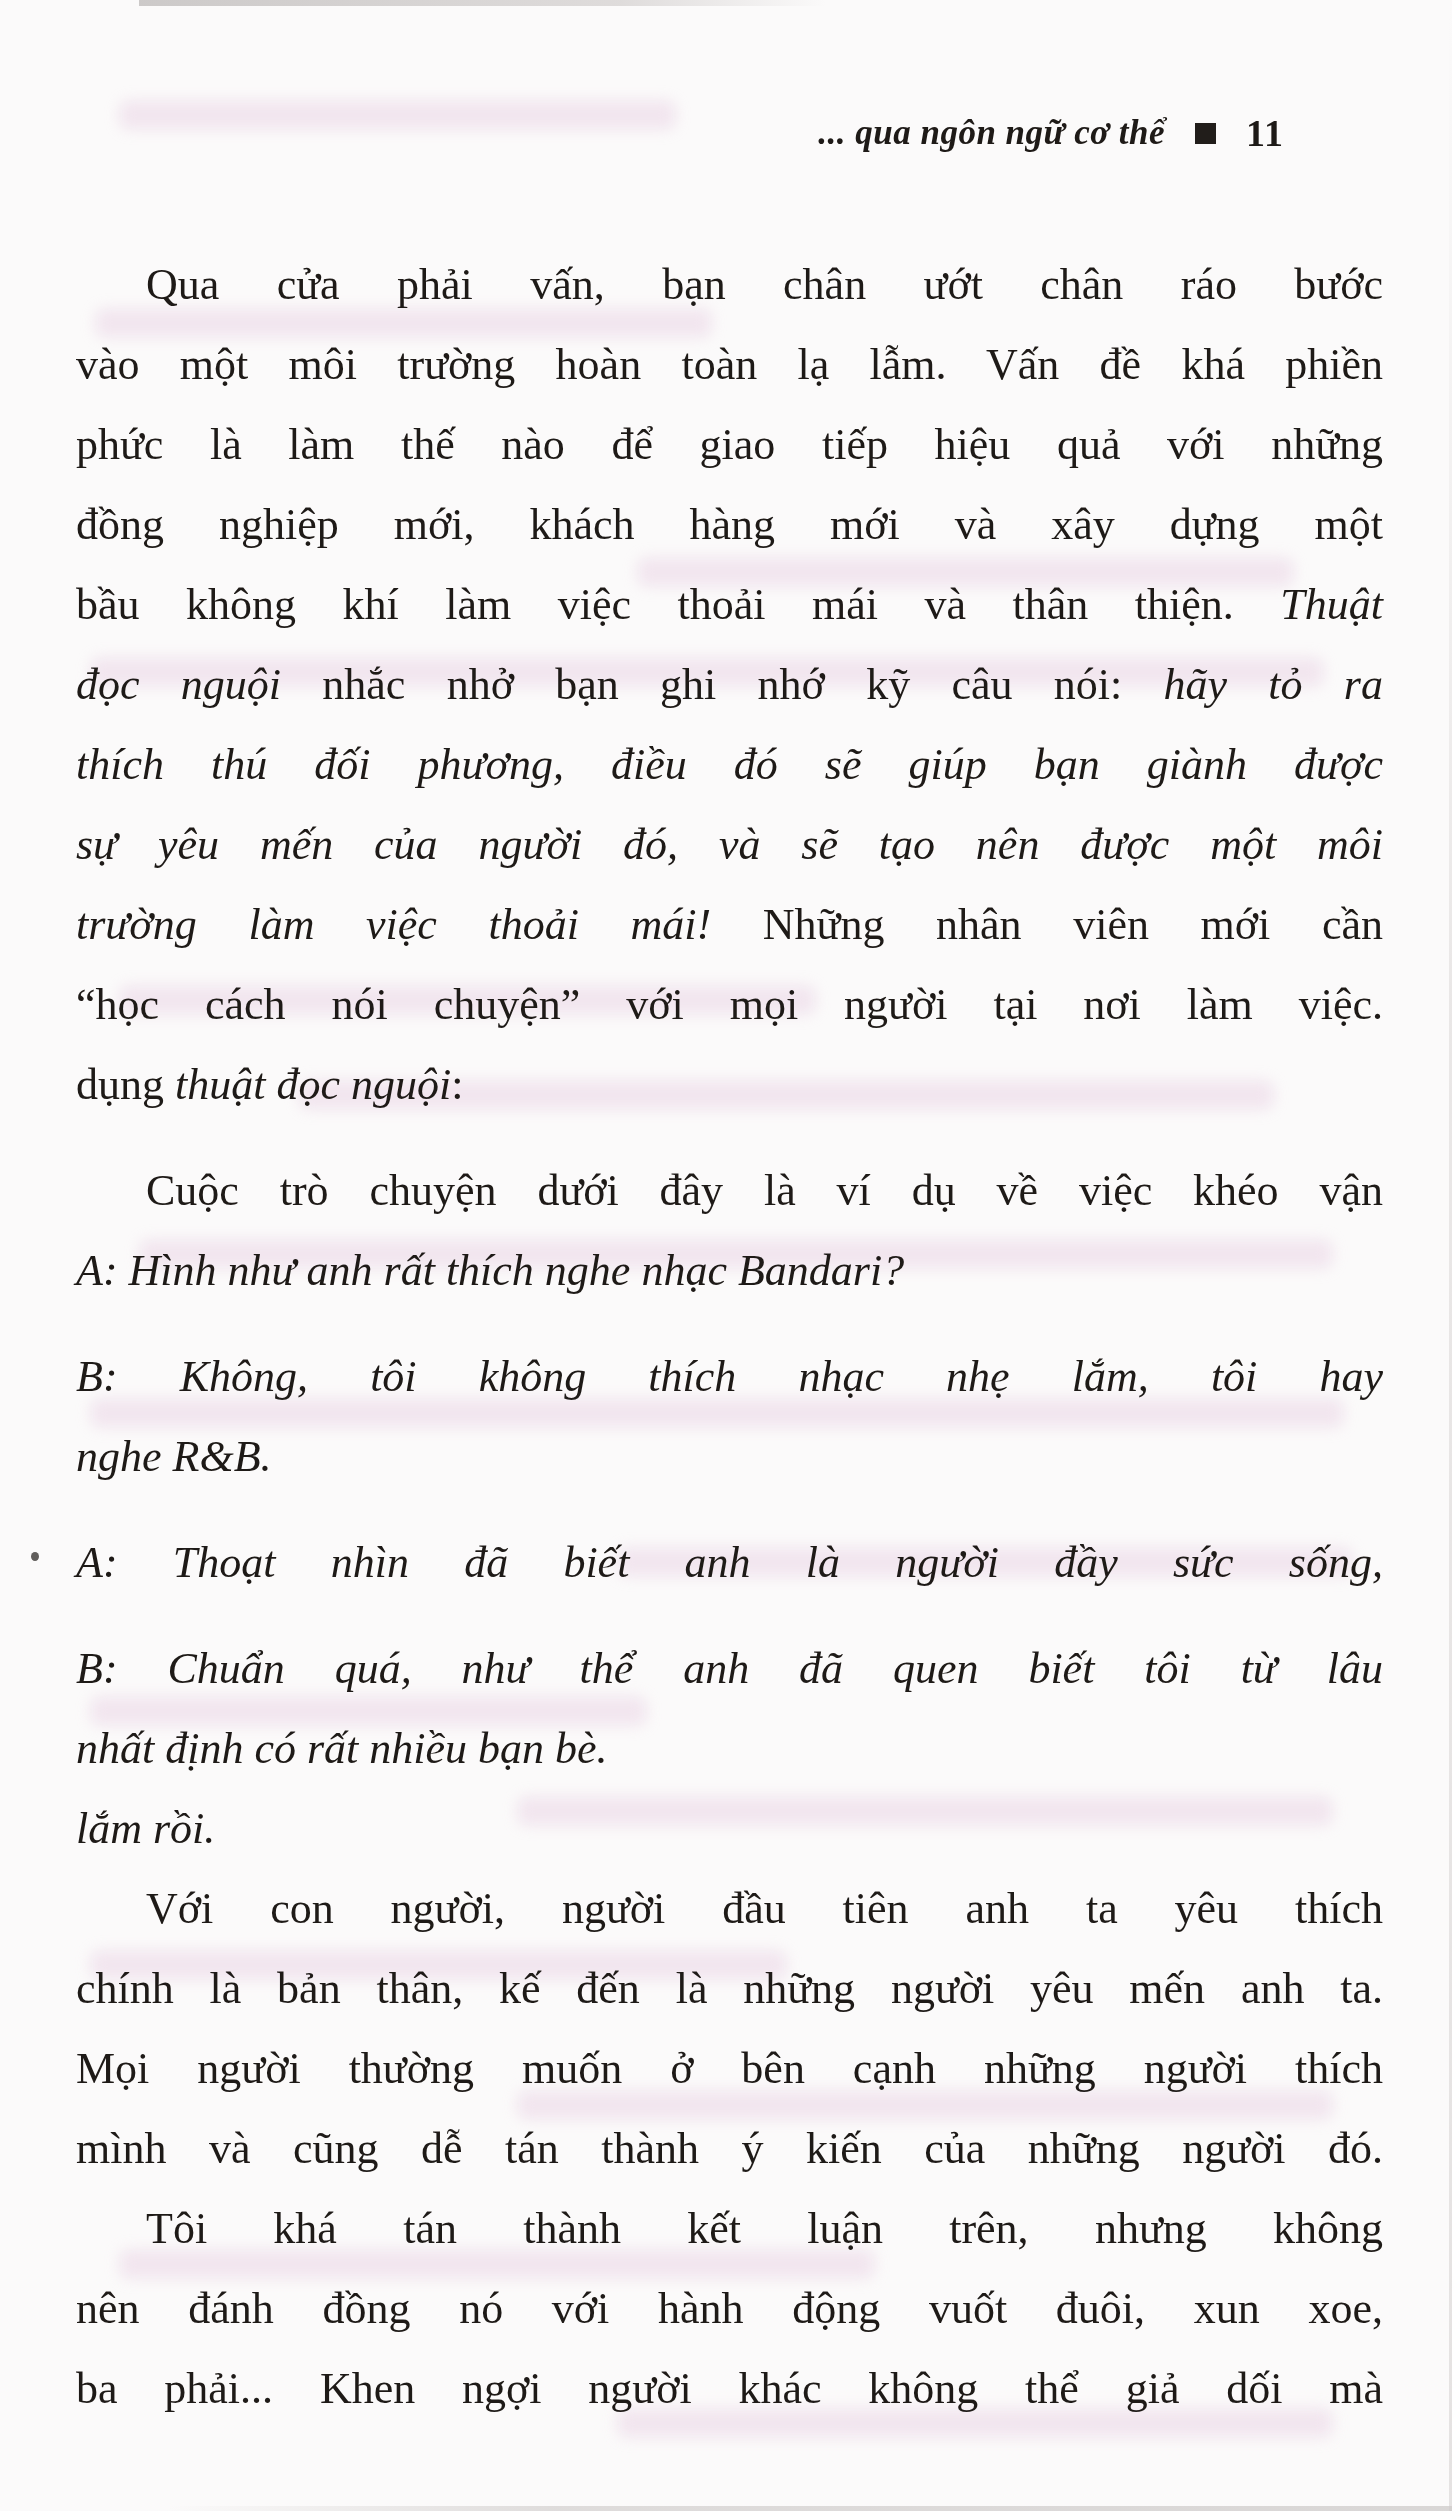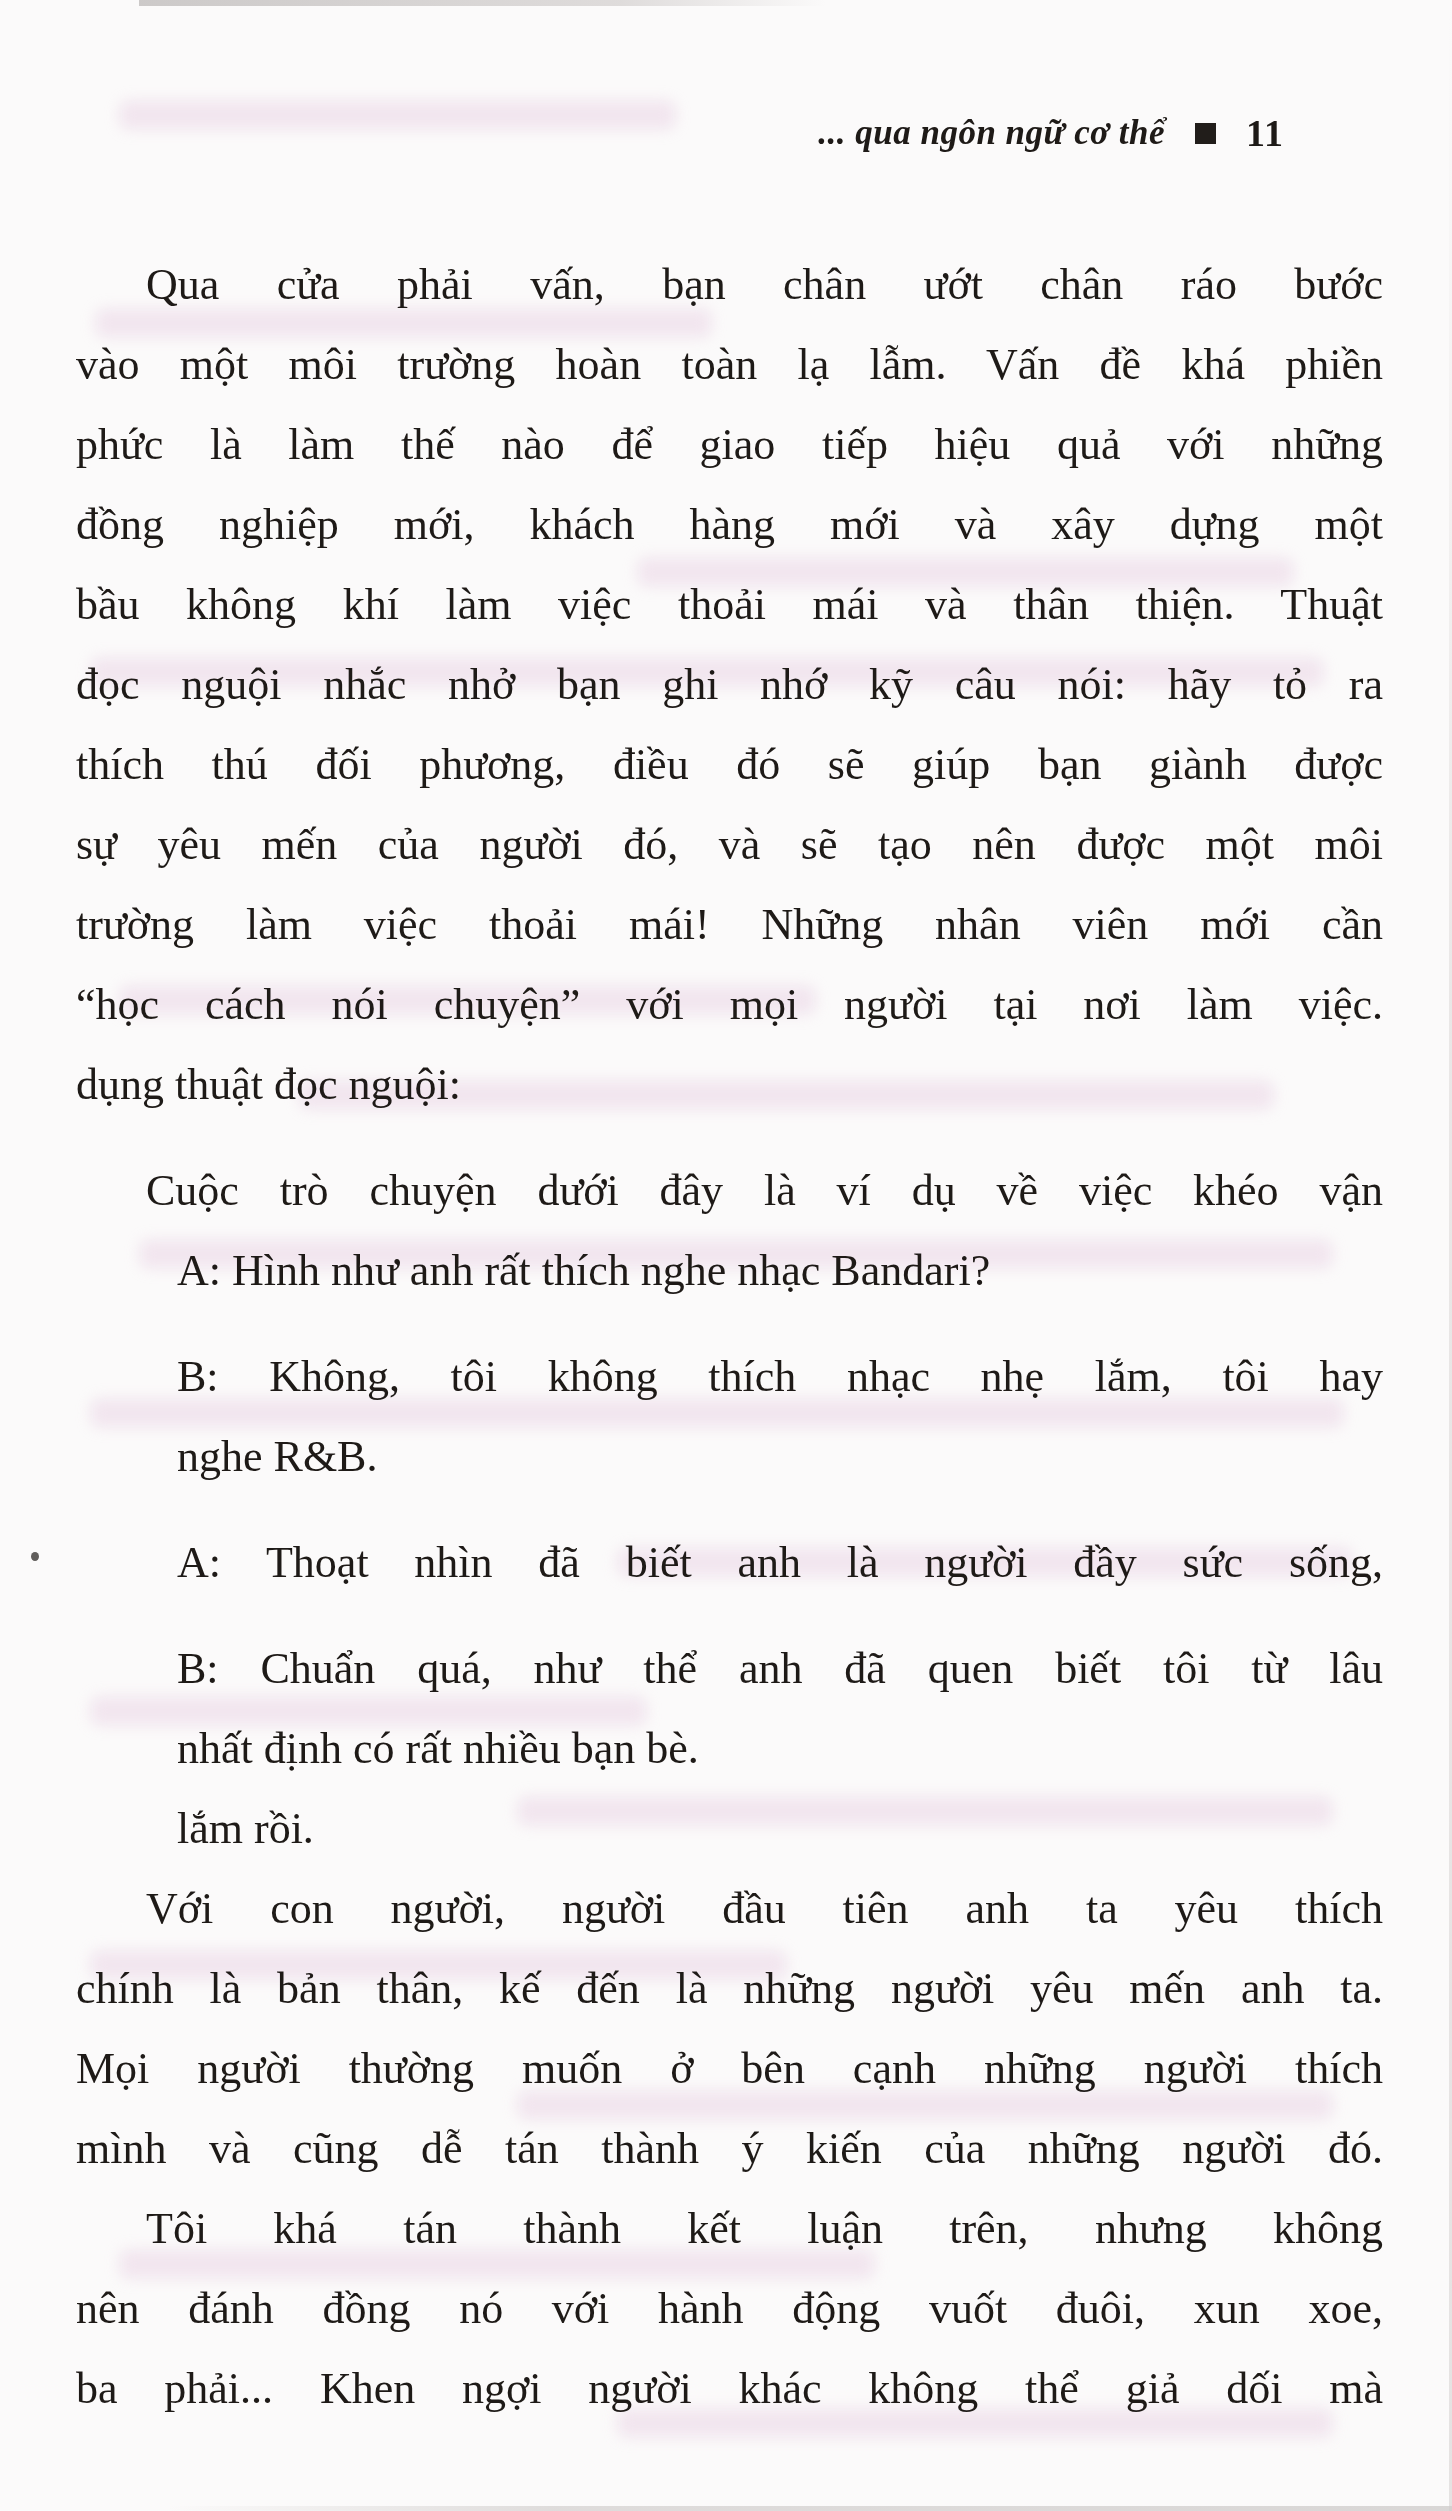--- a/index.html
+++ b/index.html
@@ -21,23 +21,23 @@
   
   .runhead{position:absolute;top:111px;right:169px;display:flex;align-items:center;gap:30px;}
   .runhead .rh-title{font-size:35px;font-weight:bold;font-style:italic;letter-spacing:0.5px;}
   .runhead .rh-sq{width:21px;height:21px;background:#211d1a;display:inline-block;}
   .runhead .rh-num{font-size:38px;font-weight:bold;letter-spacing:1px;}
   
   .textblock{position:absolute;left:76px;right:70px;top:245px;font-size:44px;}
   .line{height:80px;line-height:80px;white-space:nowrap;text-align:left;}
   .line.j{white-space:normal;text-align:justify;text-align-last:justify;}
   .line.first{text-indent:70px;}
-  .line.dialog{margin-left:101px;}
+  .line.dialog{}
   .line.sp{margin-top:26px;}
-  .it{}
+  .it{font-style:italic;}
 </style>
 </head>
 <body>
 
 <div class="page">
 
   <div class="bleed" style="left:119px;top:100px;width:557px;"></div>
   <div class="bleed" style="left:95px;top:308px;width:617px;"></div>
   <div class="bleed" style="left:637px;top:557px;width:657px;"></div>
   <div class="bleed" style="left:90px;top:657px;width:1234px;"></div>

